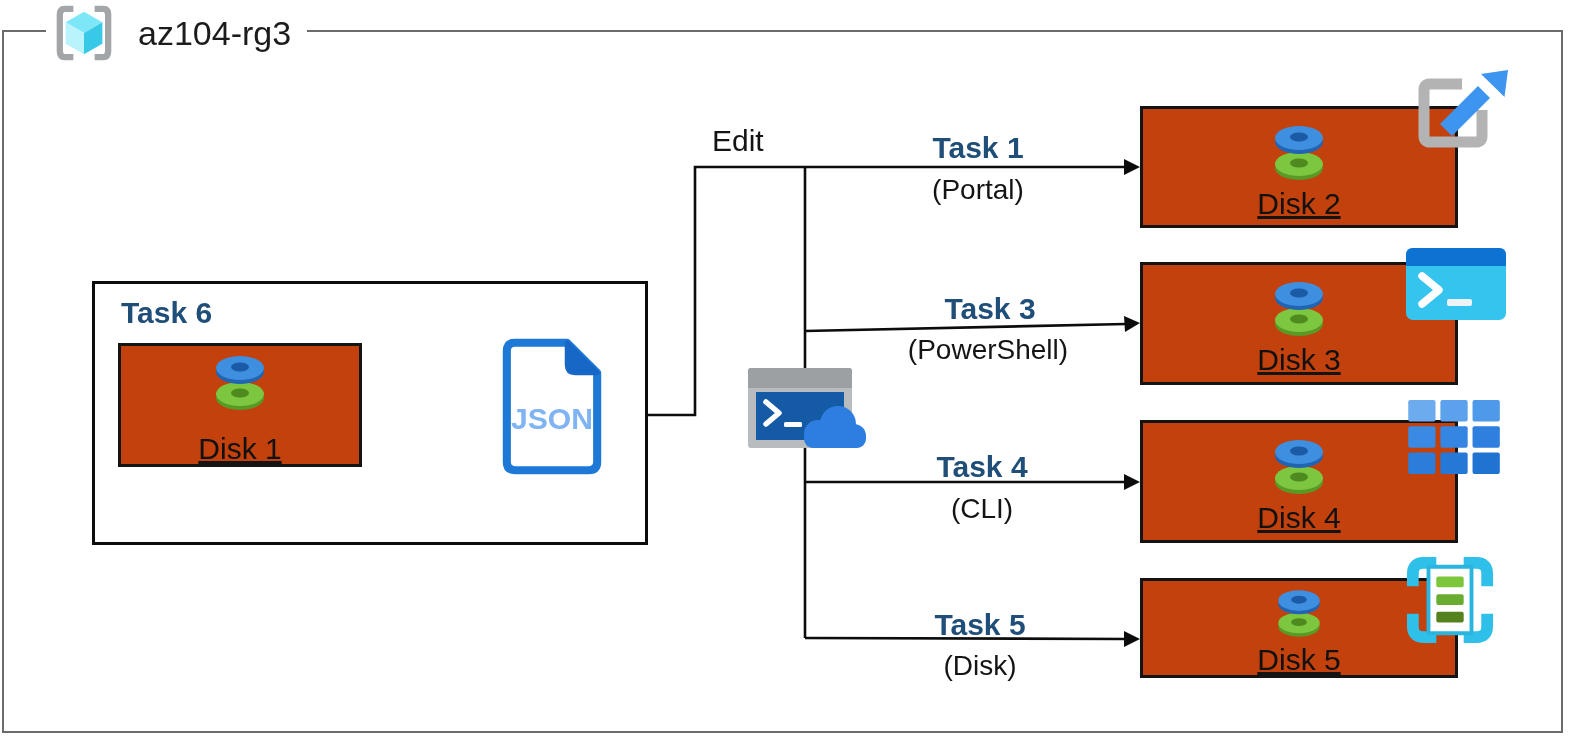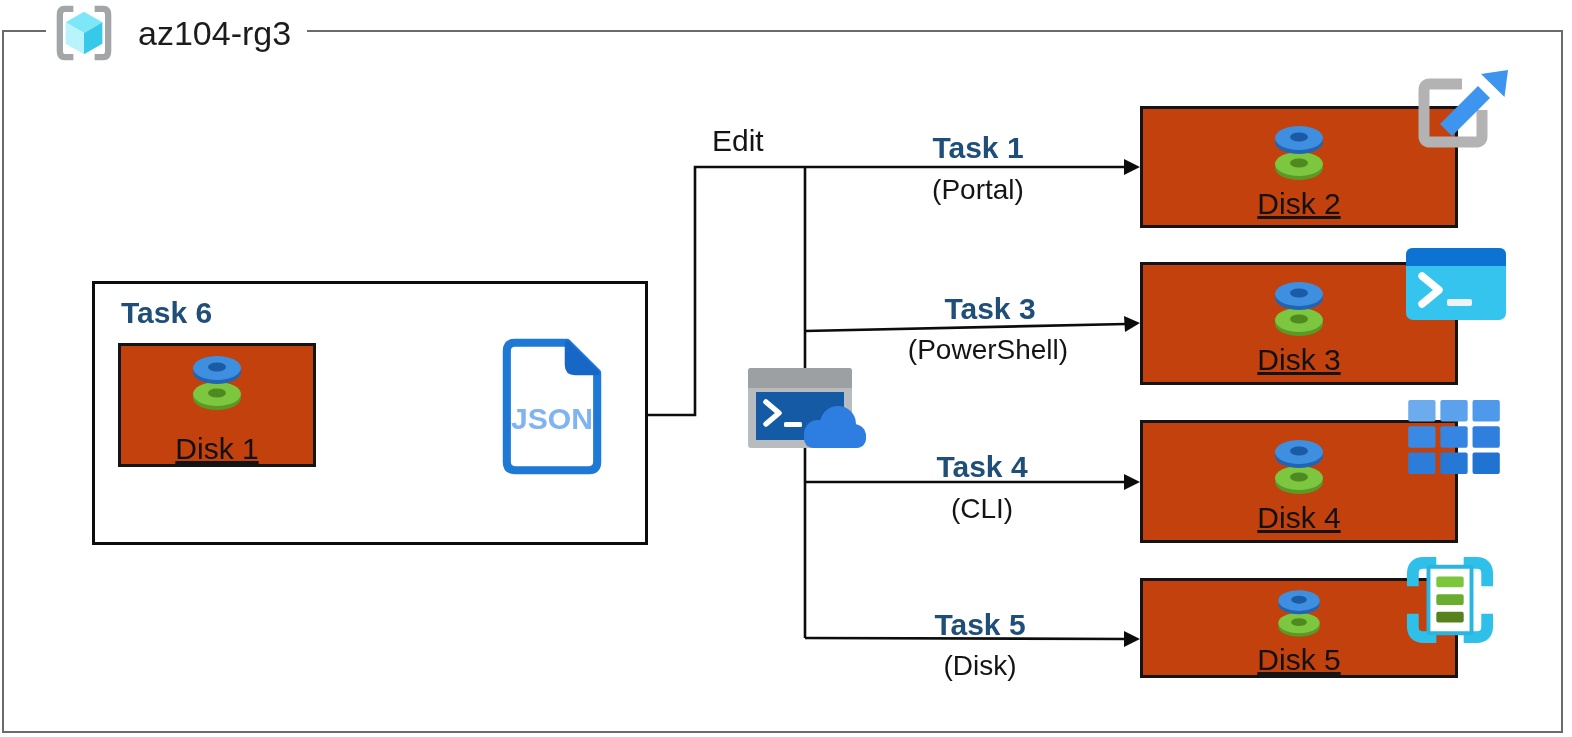--- a/index.html
+++ b/index.html
@@ -80,21 +80,21 @@
     <polygon points="16,19 35,30 35,52 16,41" fill="#b9f3fc"></polygon>
     <polygon points="54,19 54,41 35,52 35,30" fill="#38c8e8"></polygon>
   </svg>
   <span class="rg-label">az104-rg3</span>
 </div>
 
 <div class="abs box task1-box">
   <div class="abs task1-title task-title">Task 6</div>
 </div>
 
-<div class="abs disk-box" style="left:118px;top:343px;width:198px;height:124px;gap:15px;">
+<div class="abs disk-box" style="left:118px;top:343px;width:244px;height:124px;gap:15px;">
   <svg width="72" height="66">
       <use href="#disk-sym"></use>
     </svg>
   <div class="disk-label">Disk 1</div>
 </div>
 
 <div class="abs plain-label center-text" style="left:366px;top:362px;width:120px;">Export</div>
 
 <svg class="abs icon-layer" style="left:494px;top:337px;" width="116" height="139" viewBox="0 0 100 120">
   <path d="M63 5 H18 Q11 5 11 12 V108 Q11 115 18 115 H82 Q89 115 89 108 V31 Z" fill="#ffffff" stroke="#1e79d6" stroke-width="7" stroke-linejoin="round"></path>

